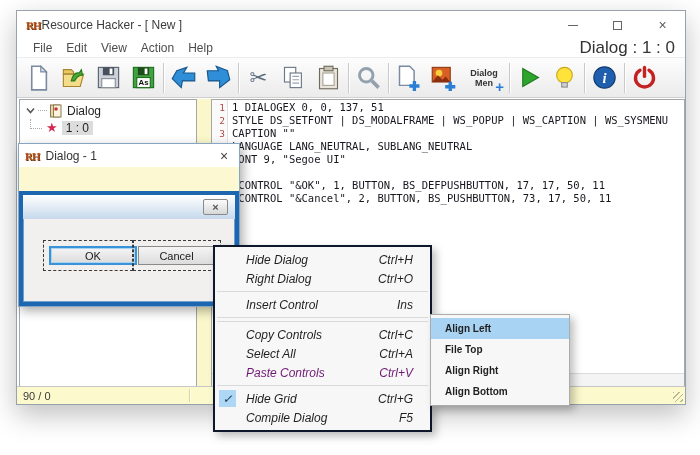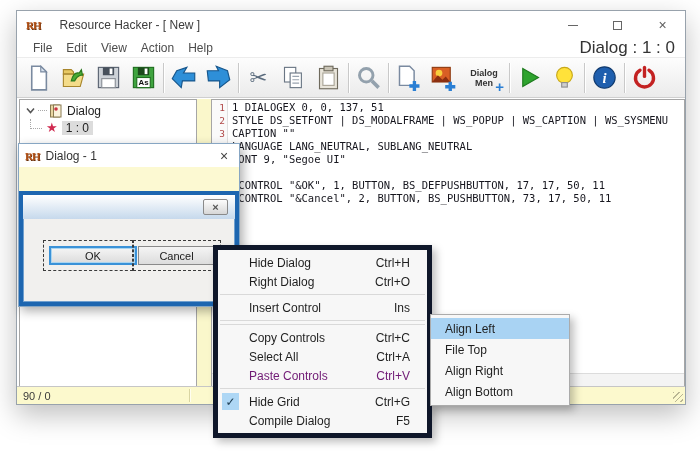--- a/index.html
+++ b/index.html
@@ -7,21 +7,21 @@
   .page { position:relative; width:700px; height:455px; background:#fff; overflow:hidden; }
 
   
   .app { position:absolute; left:16px; top:10px; width:670px; height:395px;
          background:#fff; border:1px solid #98a2ac;
          box-shadow:0 10px 26px rgba(0,0,0,.25); }
 
   .titlebar { height:28px; display:flex; align-items:center; padding-left:9px; background:#fff; }
   .rh-icon { font-family:"Liberation Serif", serif; font-weight:bold; font-size:11px;
              color:#b3531a; text-shadow:0.5px 0.5px 0 #6e3008; letter-spacing:-1px; }
-  .app-title { margin-left:19px; font-size:12px; color:#3c3c3c; }
+  .app-title { margin-left:1px; font-size:12px; color:#3c3c3c; }
   .winbtns { margin-left:auto; display:flex; height:28px; }
   .wbtn { width:45px; height:28px; display:flex; align-items:center; justify-content:center; color:#5f5f5f; }
   .g-min { width:10px; border-top:1px solid #666; }
   .g-max { width:9px; height:9px; border:1px solid #666; }
   .g-close { font-size:14px; line-height:1; }
 
   .menubar { height:18px; display:flex; align-items:center; padding-left:9px;
              font-size:12px; color:#4c4c4c; }
   .menu-item { padding:0 7px; }
   .menubar-right { margin-left:auto; padding-right:10px; font-size:17px; color:#333; }
@@ -85,35 +85,35 @@
          display:flex; align-items:center; justify-content:center;
          background:linear-gradient(#f5f5f5,#dcdcdc); }
   .btn-ok { left:26px; top:51px; width:88px; border:2px solid #3a92d8; box-shadow:inset 0 0 0 1px #aad5f0; }
   .btn-cancel { left:115px; top:51px; width:77px; border:1px solid #8a8a8a; }
   .marquee { position:absolute; border:1px dashed #3a3a3a; }
   .mq-ok { left:20px; top:45px; width:90px; height:31px; }
   .mq-cancel { left:110px; top:45px; width:88px; height:31px; }
 
   
   .ctxmenu { position:absolute; left:213px; top:245px; width:219px; background:#f7f7f7;
-             border:5px solid #0f172a; box-shadow:4px 4px 8px rgba(0,0,0,.25); padding:3px 0; z-index:30; }
+             border:2px solid #0f172a; box-shadow:4px 4px 8px rgba(0,0,0,.25); padding:3px 0; z-index:30;font-style:italic; }
   .mi { height:19px; display:flex; align-items:center; font-size:12px; color:#1f1f1f;
         position:relative; padding-left:31px; padding-right:17px; }
   .mi .sc { margin-left:auto; }
   .mi.hl { background:#a9d3f3; }
   .mi.dis { color:#701a75; }
   .chkbox { position:absolute; left:4px; top:1px; width:17px; height:17px; background:#aed7f5;
             color:#1c3b50; font-size:12px; display:flex; align-items:center; justify-content:center; }
   .subarrow { position:absolute; right:6px; top:0; height:19px; display:flex; align-items:center;
               font-size:14px; color:#333; }
   .msep { height:1px; background:#d9d9d9; margin:3px 2px; }
 
   .submenu { position:absolute; left:430px; top:314px; width:140px; background:#f7f7f7;
              border:1px solid #ababab; box-shadow:4px 4px 8px rgba(0,0,0,.25); padding:3px 0; z-index:31; }
-  .si { height:21px; display:flex; align-items:center; padding-left:14px; font-size:12px; color:#1f1f1f; }
+  .si { height:21px; display:flex; align-items:center; padding-left:14px; font-size:10px; color:#1f1f1f;font-weight:bold; }
   .si.hl { background:#a9d3f3; }
 </style>
 </head>
 <body>
 
 <div class="page">
 
   <div class="app">
 
     <div class="titlebar">

